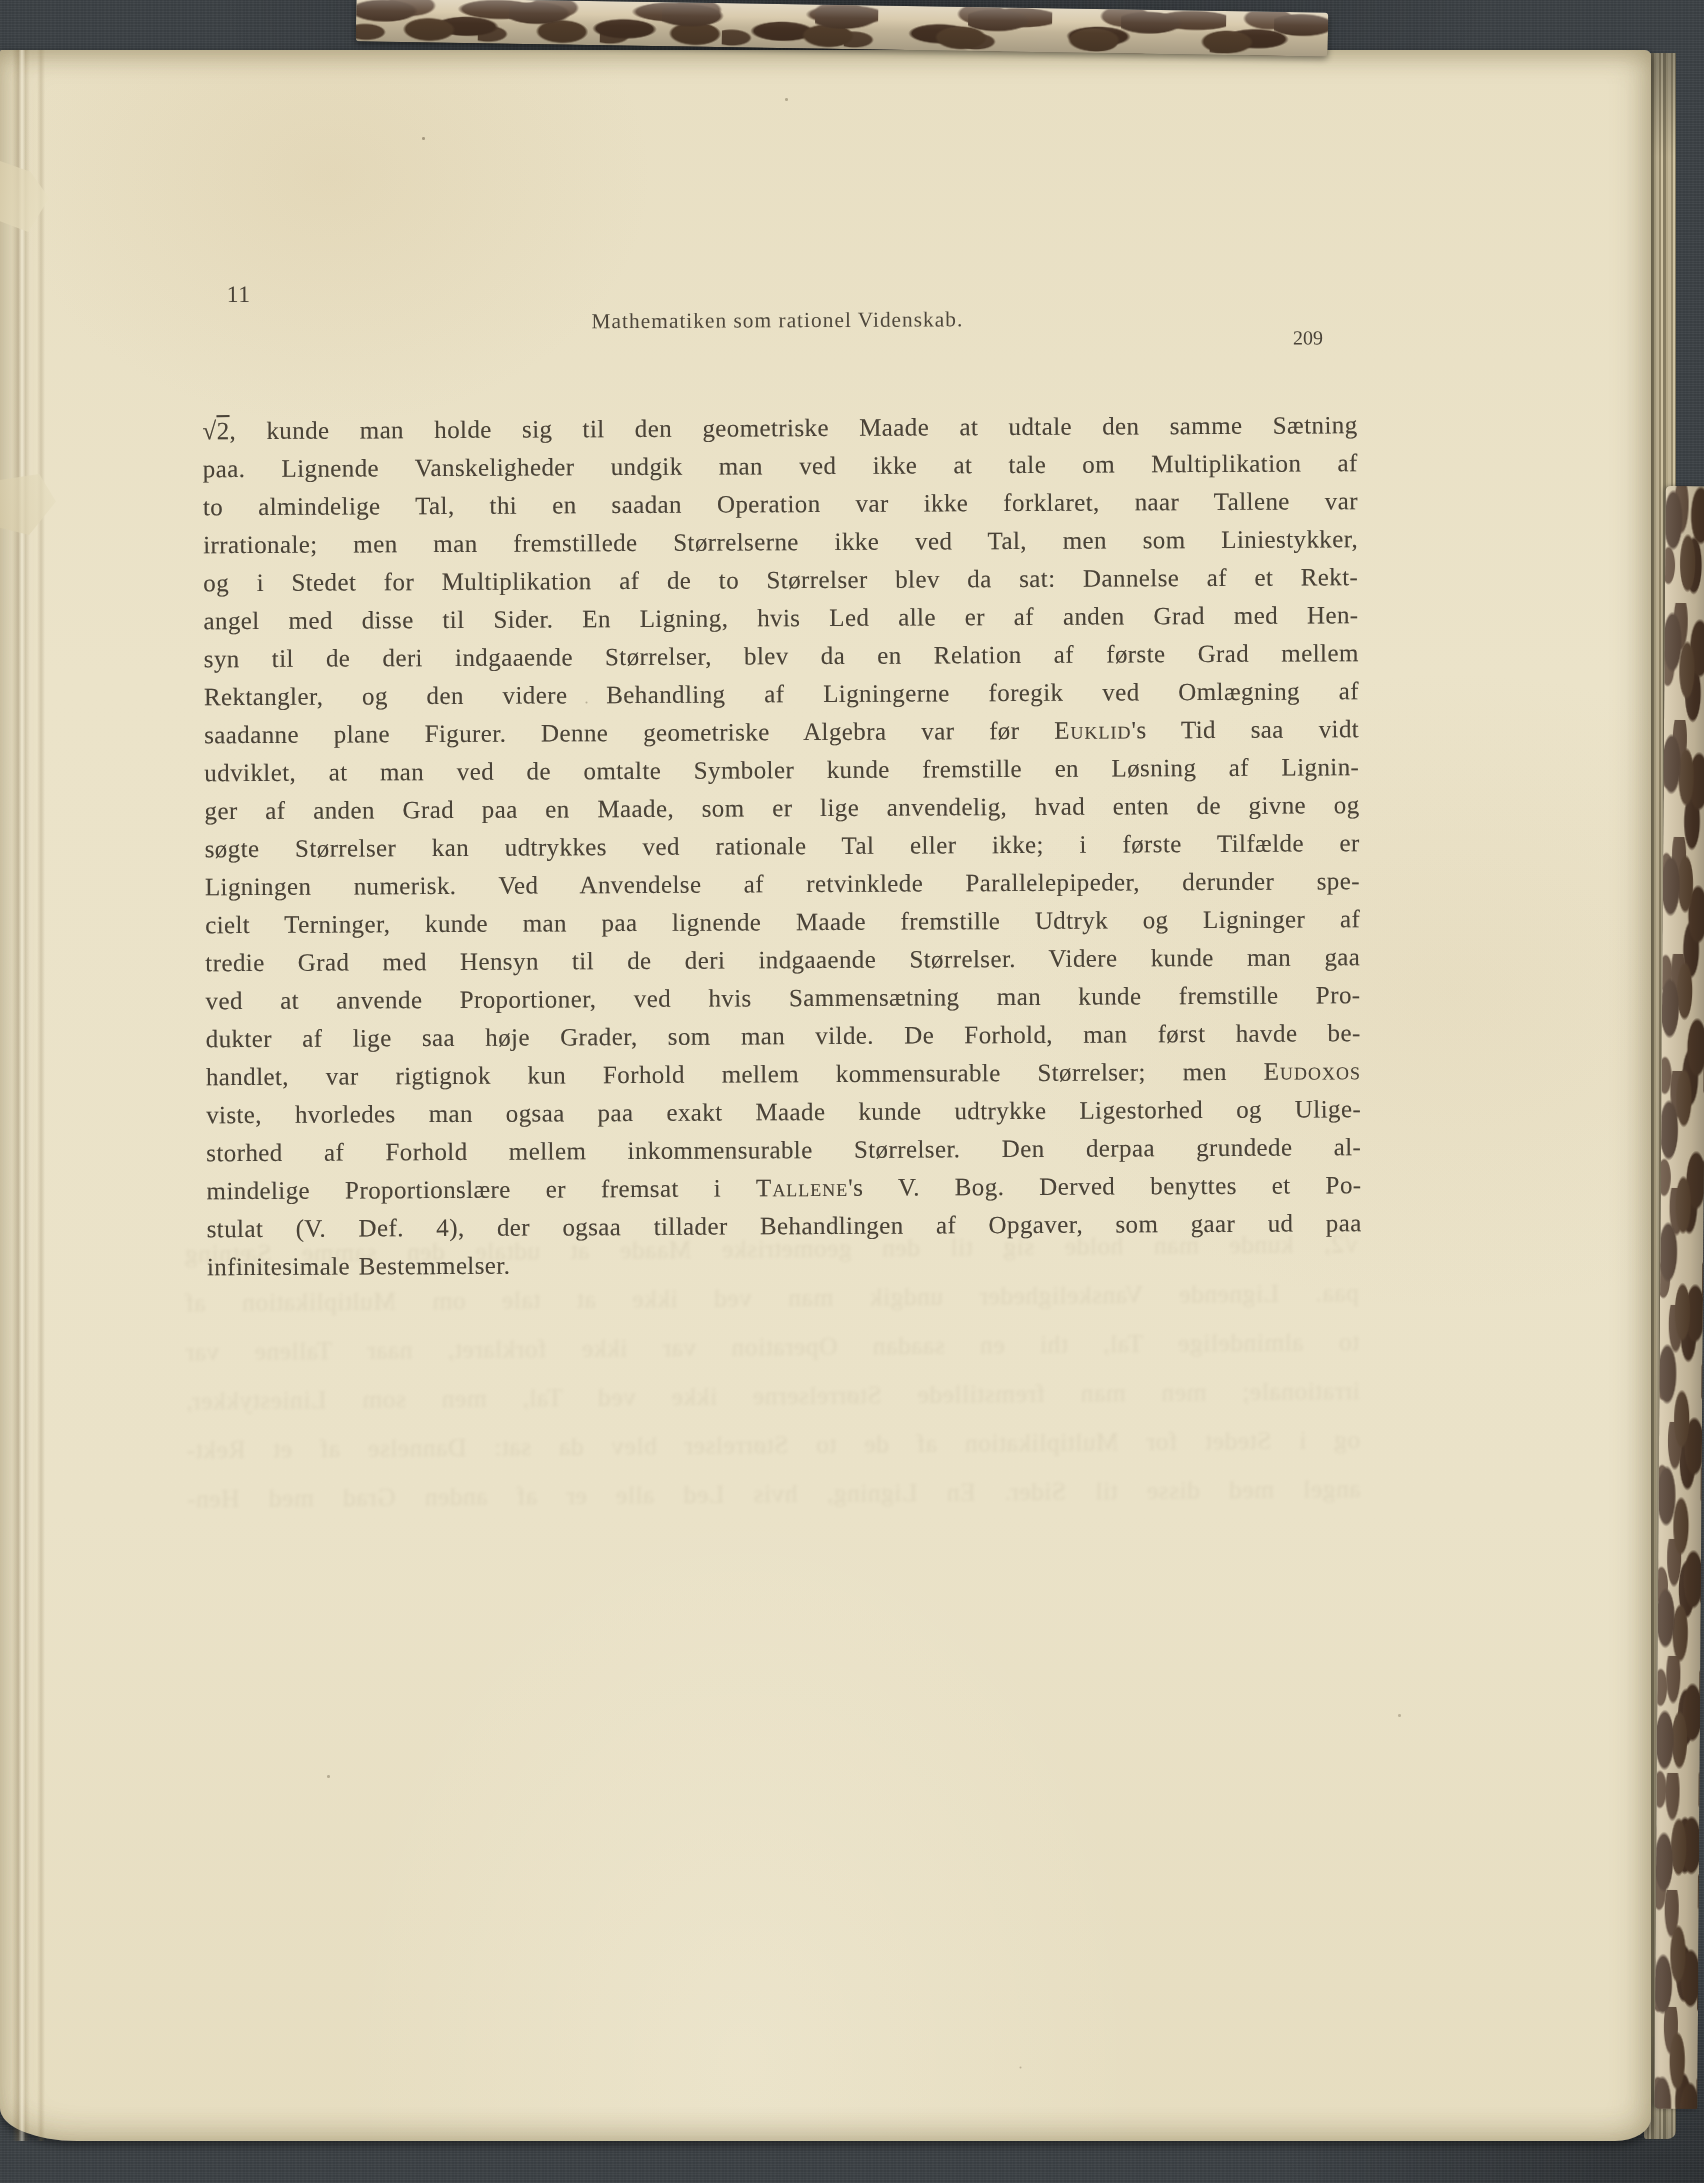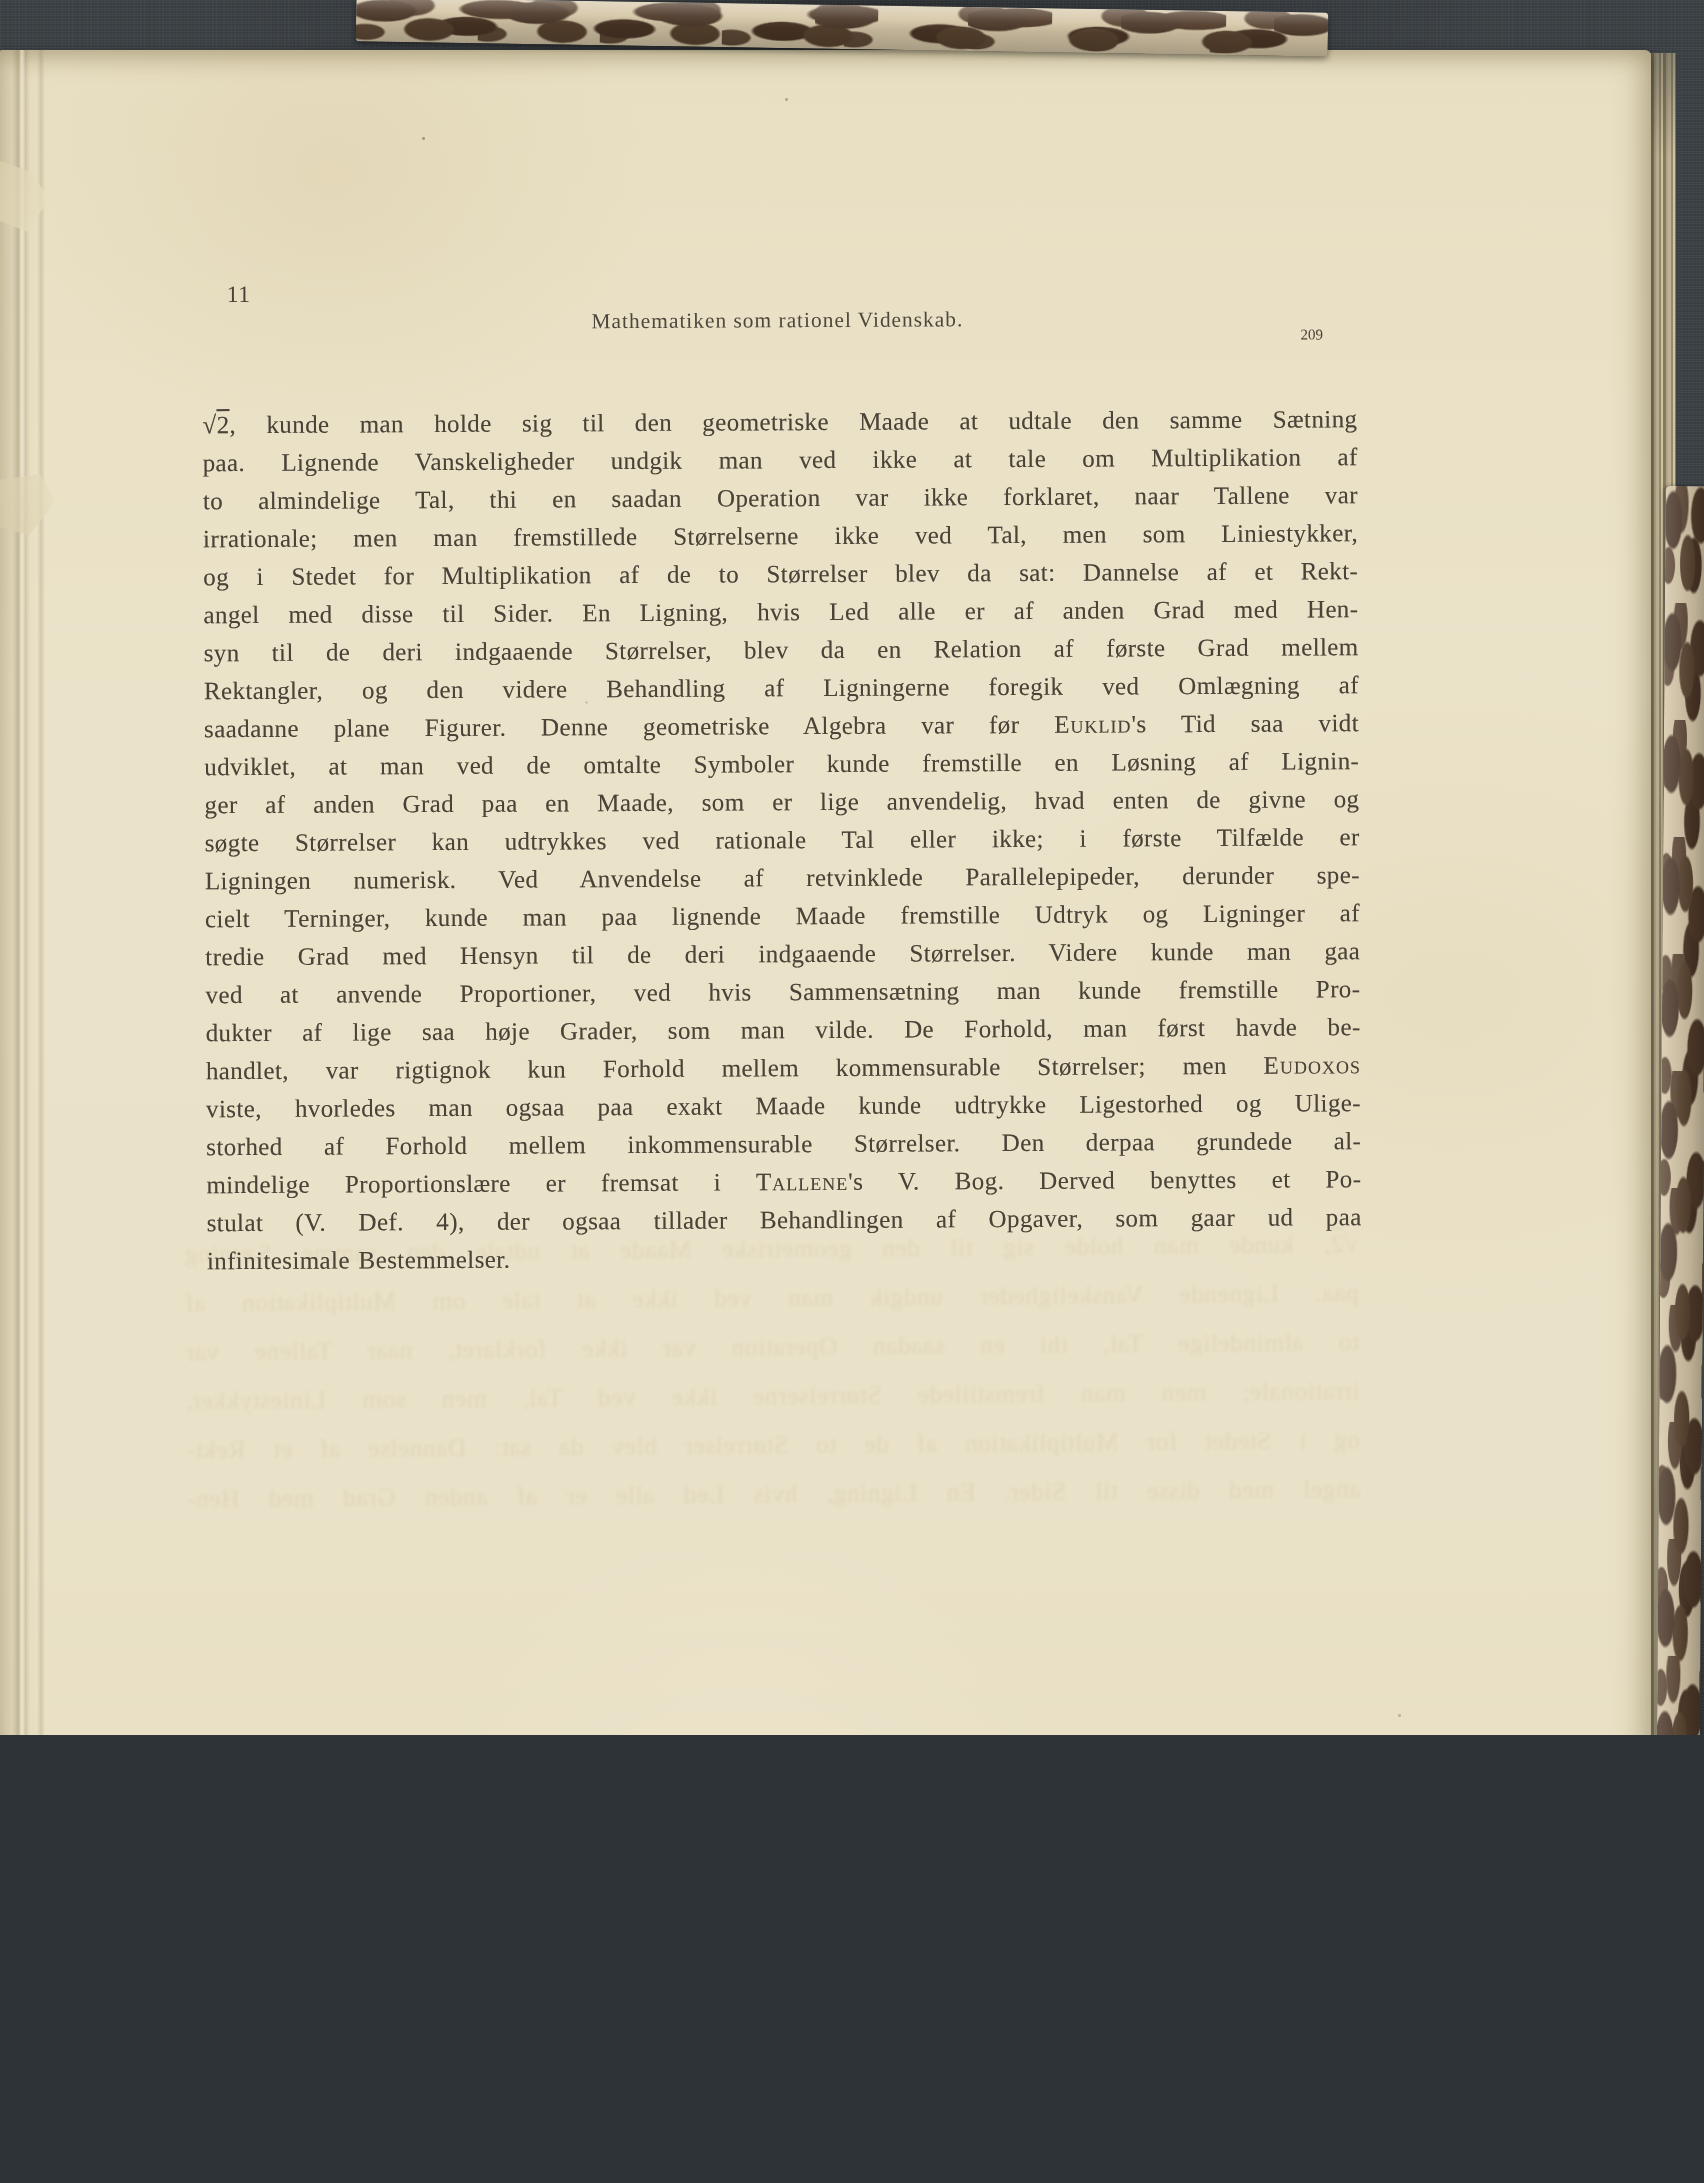--- a/index.html
+++ b/index.html
@@ -1,17 +1,17 @@
 <!DOCTYPE html>
 <html style="font-size:8.2px"><head>
 <meta charset="utf-8">
 <title>Book scan</title>
 <style>
   html,body{margin:0;padding:0;background:#2e3337;}
-  .scene{position:relative;width:1705px;height:1735px;overflow:hidden;
+  .scene{position:relative;width:1705px;height:2183px;overflow:hidden;
     background-color:#3b4044;
     background-image:
       repeating-linear-gradient(0deg, rgba(255,255,255,.028) 0 1px, rgba(0,0,0,.035) 1px 2.6px),
       repeating-linear-gradient(90deg, rgba(255,255,255,.02) 0 1.5px, rgba(0,0,0,0) 1.5px 3.6px),
       radial-gradient(919px 306px at 50% 0, rgba(0,0,0,.28), rgba(0,0,0,0) 70%),
       radial-gradient(714px 459px at 100% 100%, rgba(0,0,0,.25), rgba(0,0,0,0) 60%);
     font-family:"Liberation Serif","DejaVu Serif",serif;}
 
   
   .marble{background-color:#d7c8a9;
@@ -73,21 +73,21 @@
       1249px 450px 0 0.5px rgba(86,74,54,.3), 328px 1726px 0 1px rgba(86,74,54,.35),
       1020px 2017px 0 0.5px rgba(86,74,54,.3), 1399px 1665px 0 1px rgba(86,74,54,.3),
       215px 988px 0 0.5px rgba(86,74,54,.3), 786px 49px 0 1px rgba(96,84,60,.4);}
 
   
   .content{position:absolute;inset:0;transform:rotate(-0.3deg);color:#4a4338;}
 
   .folio-left{position:absolute;left:231px;top:228px;font-size:23.5px;letter-spacing:0.5px;}
   .running-title{position:absolute;left:204px;top:231px;width:1155px;text-align:center;
     font-size:21.4px;letter-spacing:1px;color:#4e473c;}
-  .folio-right{position:absolute;left:1189px;top:227px;width:138px;text-align:right;font-size:15px;}
+  .folio-right{position:absolute;left:1189px;top:227px;width:138px;text-align:right;font-size:20px;}
 
   .textblock{position:absolute;text-shadow:0 0 0.5px rgba(70,60,45,.35);}
   .para1{left:206px;top:284px;width:1155px;font-size:25px;line-height:38px;letter-spacing:0.4px;word-spacing:2px;}
   .line{text-align:justify;text-align-last:justify;white-space:nowrap;}
   .line.last{text-align-last:left;}
   .sc{font-variant:small-caps;letter-spacing:1px;}
   .ov{text-decoration:overline;}
 
   
   .ghost{position:absolute;left:184px;top:1174px;width:1174px;height:286px;overflow:hidden;

